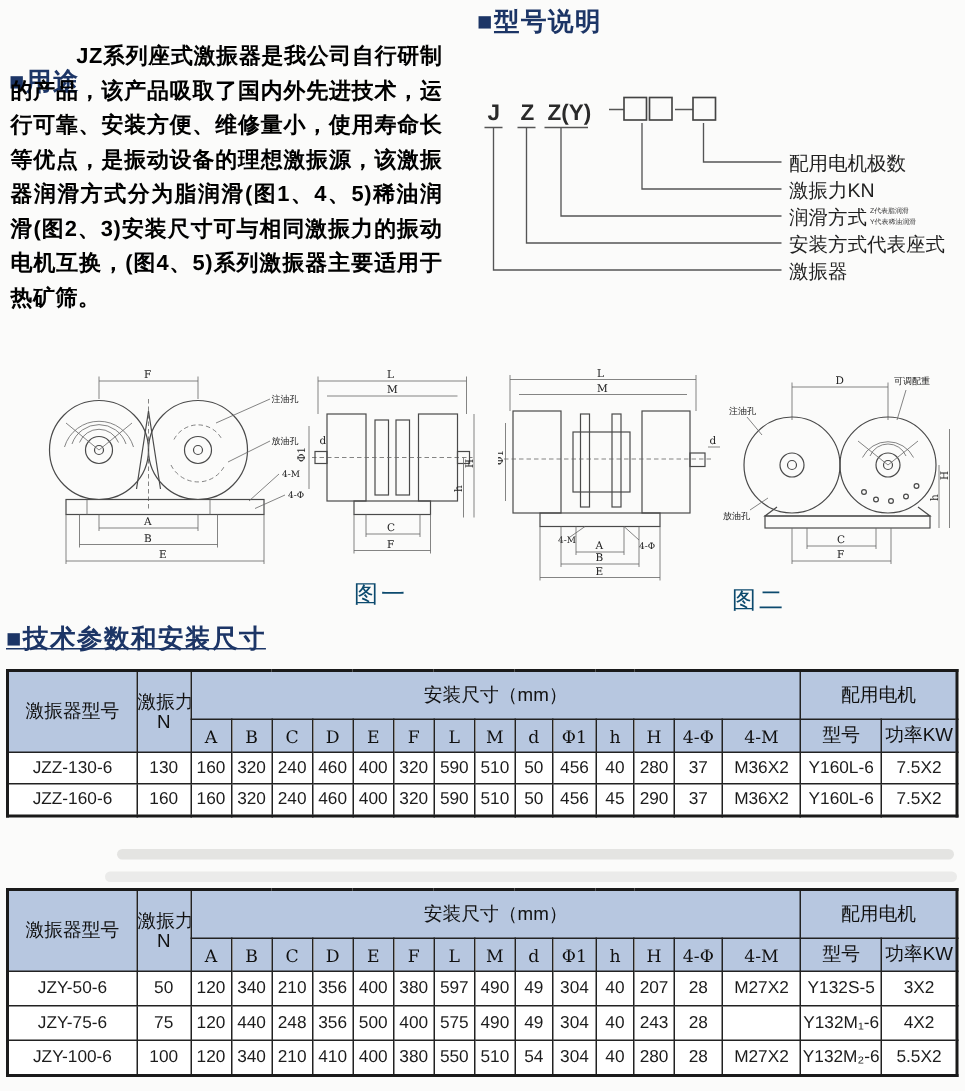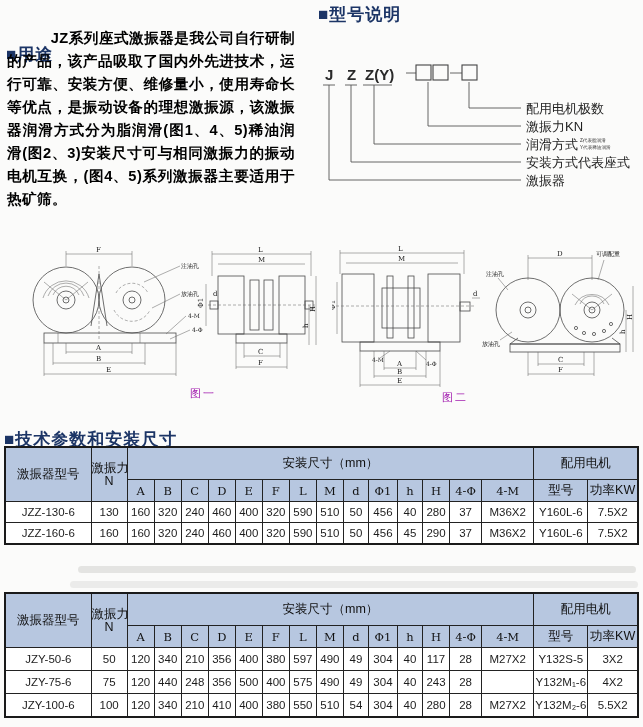--- a/index.html
+++ b/index.html
@@ -24,22 +24,23 @@
   .mbox{stroke:#444;stroke-width:1.1;fill:none;}
   .mletter{font-family:"Liberation Sans",sans-serif;font-size:15px;font-weight:bold;fill:#2a2a2a;}
   .mlabel{font-family:"Liberation Sans","DejaVu Sans",sans-serif;font-size:13px;fill:#1f1f1f;}
   .mnote{font-family:"Liberation Sans","DejaVu Sans",sans-serif;font-size:4.6px;fill:#333;}
   .dwg{stroke:#4a4a4a;stroke-width:.8;fill:none;}
   .dwg-thin{stroke:#6a6a6a;stroke-width:.55;fill:none;}
   .dwg-dash{stroke:#6a6a6a;stroke-width:.55;fill:none;stroke-dasharray:3 2;}
   .dimtxt{font-size:7px;fill:#222;}
   .cntxt{font-size:6px;fill:#222;}
   .fig-caption{
-    position:absolute;font-size:11px;color:#a21caf;letter-spacing:2px;
+    position:absolute;font-size:16px;color:#0c4a6e;letter-spacing:2px;
     font-family:"DejaVu Serif",serif;
+    margin-left:46px;
   }
   table.spec{
     position:absolute;left:4px;width:635px;border-collapse:collapse;
     table-layout:fixed;background:#fff;
   }
   table.spec th,table.spec td{
     border:1px solid #222;text-align:center;vertical-align:middle;
     padding:0;overflow:hidden;white-space:nowrap;
   }
   table.spec{border:2px solid #1a1a1a;padding-left:28px;}
@@ -245,21 +246,21 @@
   <line class="dwg-thin" x1="262" y1="106" x2="262" y2="130"></line>
   <line class="dwg-thin" x1="196" y1="128" x2="262" y2="128"></line>
   <text class="dimtxt" x="226" y="126">F</text>
   <line class="dwg-thin" x1="294" y1="64" x2="294" y2="106"></line>
   <text class="dimtxt" transform="rotate(-90 293 88)" x="293" y="88">h</text>
   <line class="dwg-thin" x1="301" y1="40" x2="301" y2="106"></line>
   <text class="dimtxt" transform="rotate(-90 300 74)" x="300" y="74">H</text>
 </svg>
 <div class="fig-caption" style="left:442px;top:390px;">图二</div>
 
-<div class="sec-title" style="left:4px;top:428px;">■技术参数和安装尺寸</div>
+<div class="sec-title" style="left:4px;top:414px;text-decoration:underline;">■技术参数和安装尺寸</div>
 
 <table class="spec" id="t1" style="top:446px;">
   <colgroup>
     <col style="width:86px">
       <col style="width:36px">
     <col style="width:27px">
       <col style="width:27px">
       <col style="width:27px">
       <col style="width:27px">
     <col style="width:27px">
@@ -403,21 +404,21 @@
       <td>340</td>
       <td>210</td>
       <td>356</td>
       <td>400</td>
       <td>380</td>
       <td>597</td>
       <td>490</td>
       <td>49</td>
       <td>304</td>
       <td>40</td>
-      <td>117</td>
+      <td>207</td>
       <td>28</td>
       <td>M27X2</td>
       <td>Y132S-5</td>
       <td>3X2</td>
     </tr>
     <tr>
       <td>JZY-75-6</td>
       <td>75</td>
       <td>120</td>
       <td>440</td>

